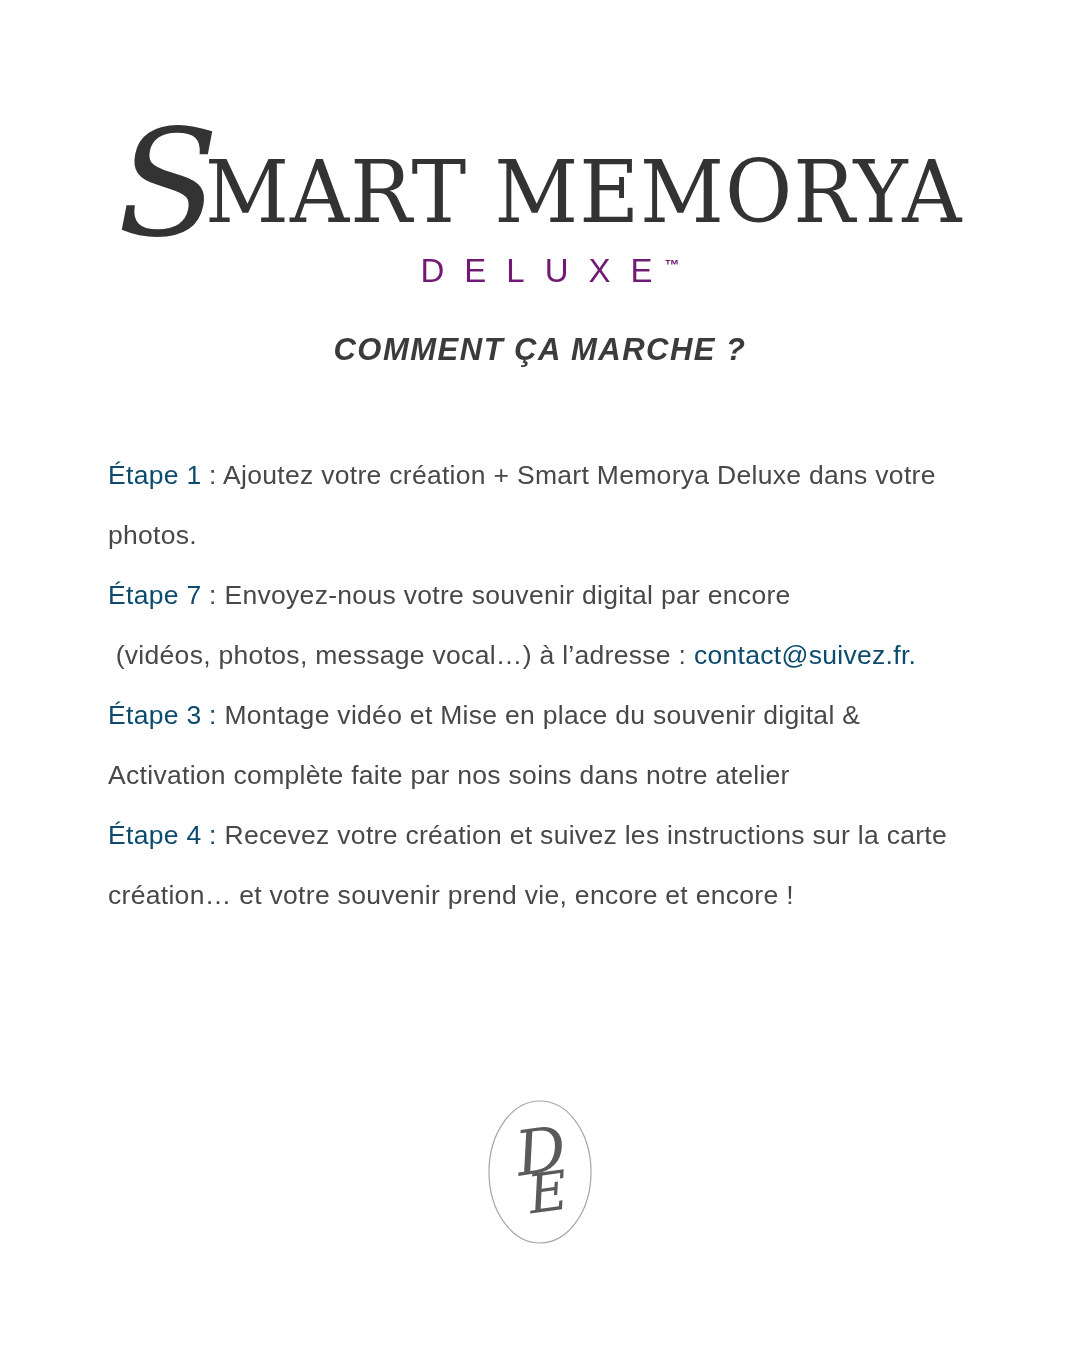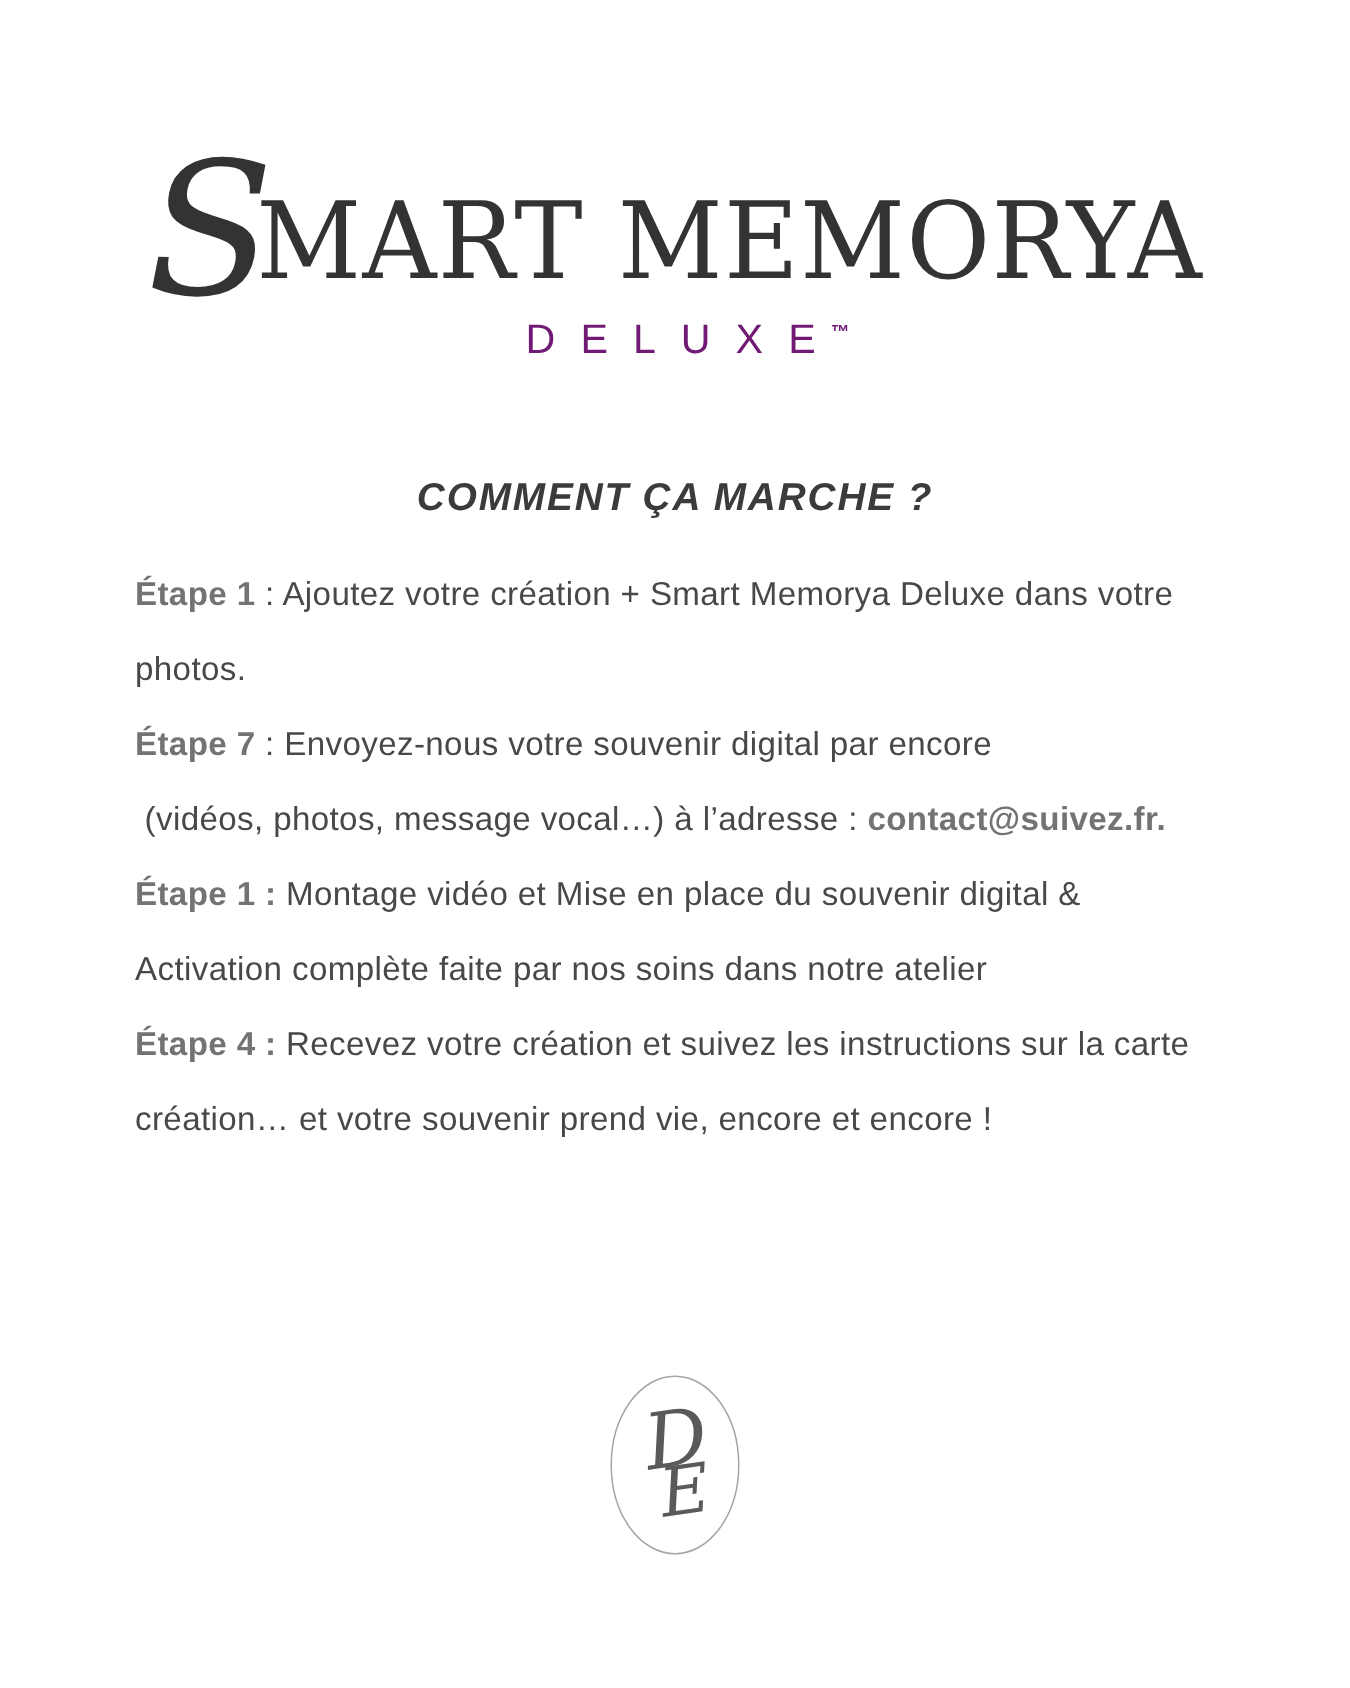--- a/index.html
+++ b/index.html
@@ -72,40 +72,39 @@
     position: absolute;
     top: 332px;
     left: 0;
     width: 100%;
     text-align: center;
     font-size: 31px;
     font-weight: 700;
     font-style: italic;
     letter-spacing: 1.5px;
     color: #3b3b3b;
-    margin-top: 48px;
   }
 
   
   .steps {
     position: absolute;
     top: 458px;
     left: 108px;
     width: 866px;
     color: #484848;
     font-size: 26.5px;
   }
   .step-line {
     height: 60px;
     line-height: 34px;
     white-space: pre-wrap;
     letter-spacing: 0.3px;
   }
   .seg { font-weight: 400; }
-  .seg.bold { font-weight: 700; color: #737373; }
+  .seg.bold { font-weight: 400; color: #0c4a6e; }
 
   
   .monogram {
     position: absolute;
     top: 1092px;
     left: 50%;
     transform: translateX(-50%);
   }
 </style>
 </head>
@@ -123,21 +122,21 @@
     </div>
   </div>
 
   <div class="heading">COMMENT ÇA MARCHE ?</div>
 
   <div class="steps">
       <div class="step-line"><span class="seg bold">Étape 1</span><span class="seg"> : Ajoutez votre création + Smart Memorya Deluxe dans votre</span></div>
       <div class="step-line"><span class="seg">photos.</span></div>
       <div class="step-line"><span class="seg bold">Étape 7</span><span class="seg"> : Envoyez-nous votre souvenir digital par encore</span></div>
       <div class="step-line"><span class="seg"> (vidéos, photos, message vocal…) à l’adresse : </span><span class="seg bold">contact@suivez.fr.</span></div>
-      <div class="step-line"><span class="seg bold">Étape 1 :</span><span class="seg"> Montage vidéo et Mise en place du souvenir digital &amp;</span></div>
+      <div class="step-line"><span class="seg bold">Étape 3 :</span><span class="seg"> Montage vidéo et Mise en place du souvenir digital &amp;</span></div>
       <div class="step-line"><span class="seg">Activation complète faite par nos soins dans notre atelier</span></div>
       <div class="step-line"><span class="seg bold">Étape 4 :</span><span class="seg"> Recevez votre création et suivez les instructions sur la carte</span></div>
       <div class="step-line"><span class="seg">création… et votre souvenir prend vie, encore et encore !</span></div>
     </div>
 
   <svg class="monogram" width="160" height="170" viewBox="0 0 160 170">
     <ellipse cx="80" cy="80" rx="51" ry="71" fill="#ffffff" stroke="#a5a5a5" stroke-width="1.2"></ellipse>
     <text id="mono-d" x="56" y="82" font-family="DejaVu Serif, serif" font-style="italic" font-size="62" fill="#5a5a5a" transform="rotate(-8 70 60)">D</text>
     <text id="mono-e" x="68" y="120" font-family="DejaVu Serif, serif" font-style="italic" font-size="54" fill="#5a5a5a" transform="rotate(-8 80 100)">E</text>
   </svg>

